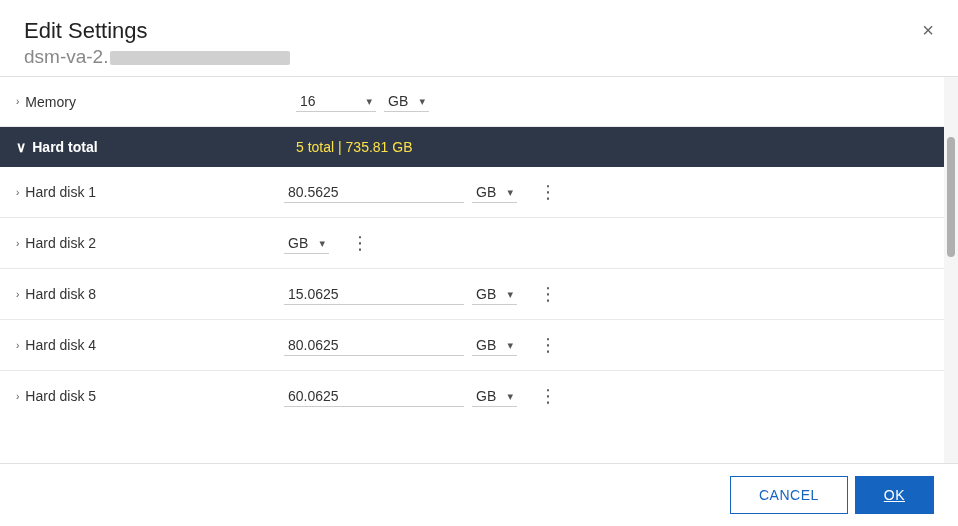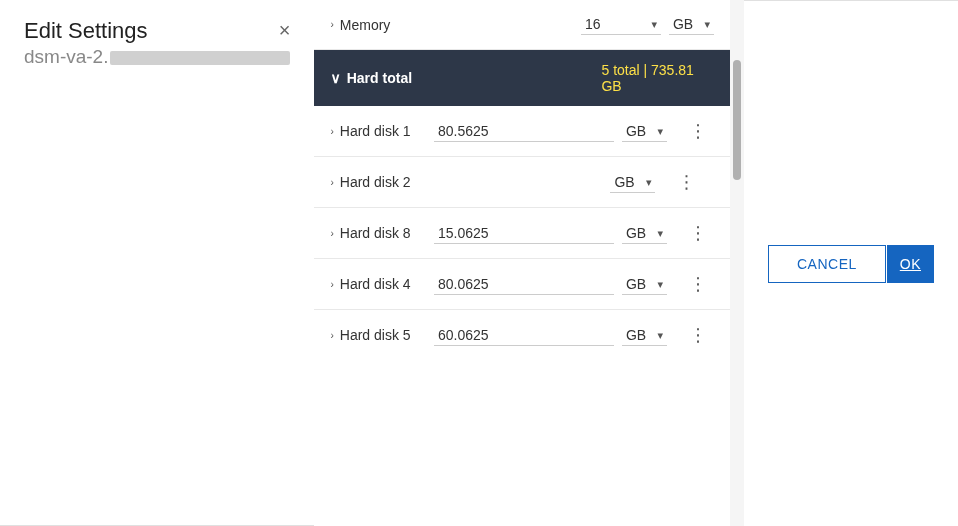--- a/index.html
+++ b/index.html
@@ -10,21 +10,21 @@
       align-items: center;
       justify-content: center;
       min-height: 100vh;
     }
     .dialog {
       background: #fff;
       width: 958px;
       height: 526px;
       position: relative;
       display: flex;
-      flex-direction: row;
+      flex-direction: column;
       box-shadow: 0 4px 24px rgba(0,0,0,0.18);
     }
     .dialog-header {
       padding: 18px 24px 8px 24px;
       border-bottom: 1px solid #e0e0e0;
       position: relative;
     }
     .dialog-title {
       font-size: 22px;
       font-weight: 400;
@@ -184,21 +184,21 @@
       color: #333;
       width: 260px;
       display: flex;
       align-items: center;
       gap: 6px;
     }
     .disk-input-group {
       display: flex;
       align-items: center;
       gap: 8px;
-      margin-left: 20px;
+      margin-left: 8px;
       flex: 1;
     }
     .disk-input {
       border: none;
       border-bottom: 1px solid #ccc;
       font-size: 14px;
       color: #333;
       padding: 2px 4px;
       width: 180px;
       outline: none;
@@ -242,41 +242,41 @@
       line-height: 1;
       letter-spacing: 1px;
     }
     
     .dialog-footer {
       display: flex;
       justify-content: flex-end;
       align-items: center;
       padding: 12px 24px;
       border-top: 1px solid #e0e0e0;
-      gap: 1px;
+      gap: 7px;
       background: #fff;
     }
     .btn-cancel {
       background: #fff;
       border: 1px solid #1565c0;
       color: #1565c0;
       font-size: 14px;
       font-weight: 500;
       padding: 10px 28px;
       cursor: pointer;
       text-transform: uppercase;
       letter-spacing: 0.5px;
     }
     .btn-ok {
       background: #1565c0;
       border: 1px solid #1565c0;
       color: #fff;
       font-size: 14px;
       font-weight: 500;
-      padding: 10px 12px;
+      padding: 10px 28px;
       cursor: pointer;
       text-transform: uppercase;
       letter-spacing: 0.5px;
       text-decoration: underline;
     }
   </style>
 </head>
 <body>
 
 <div class="dialog">

